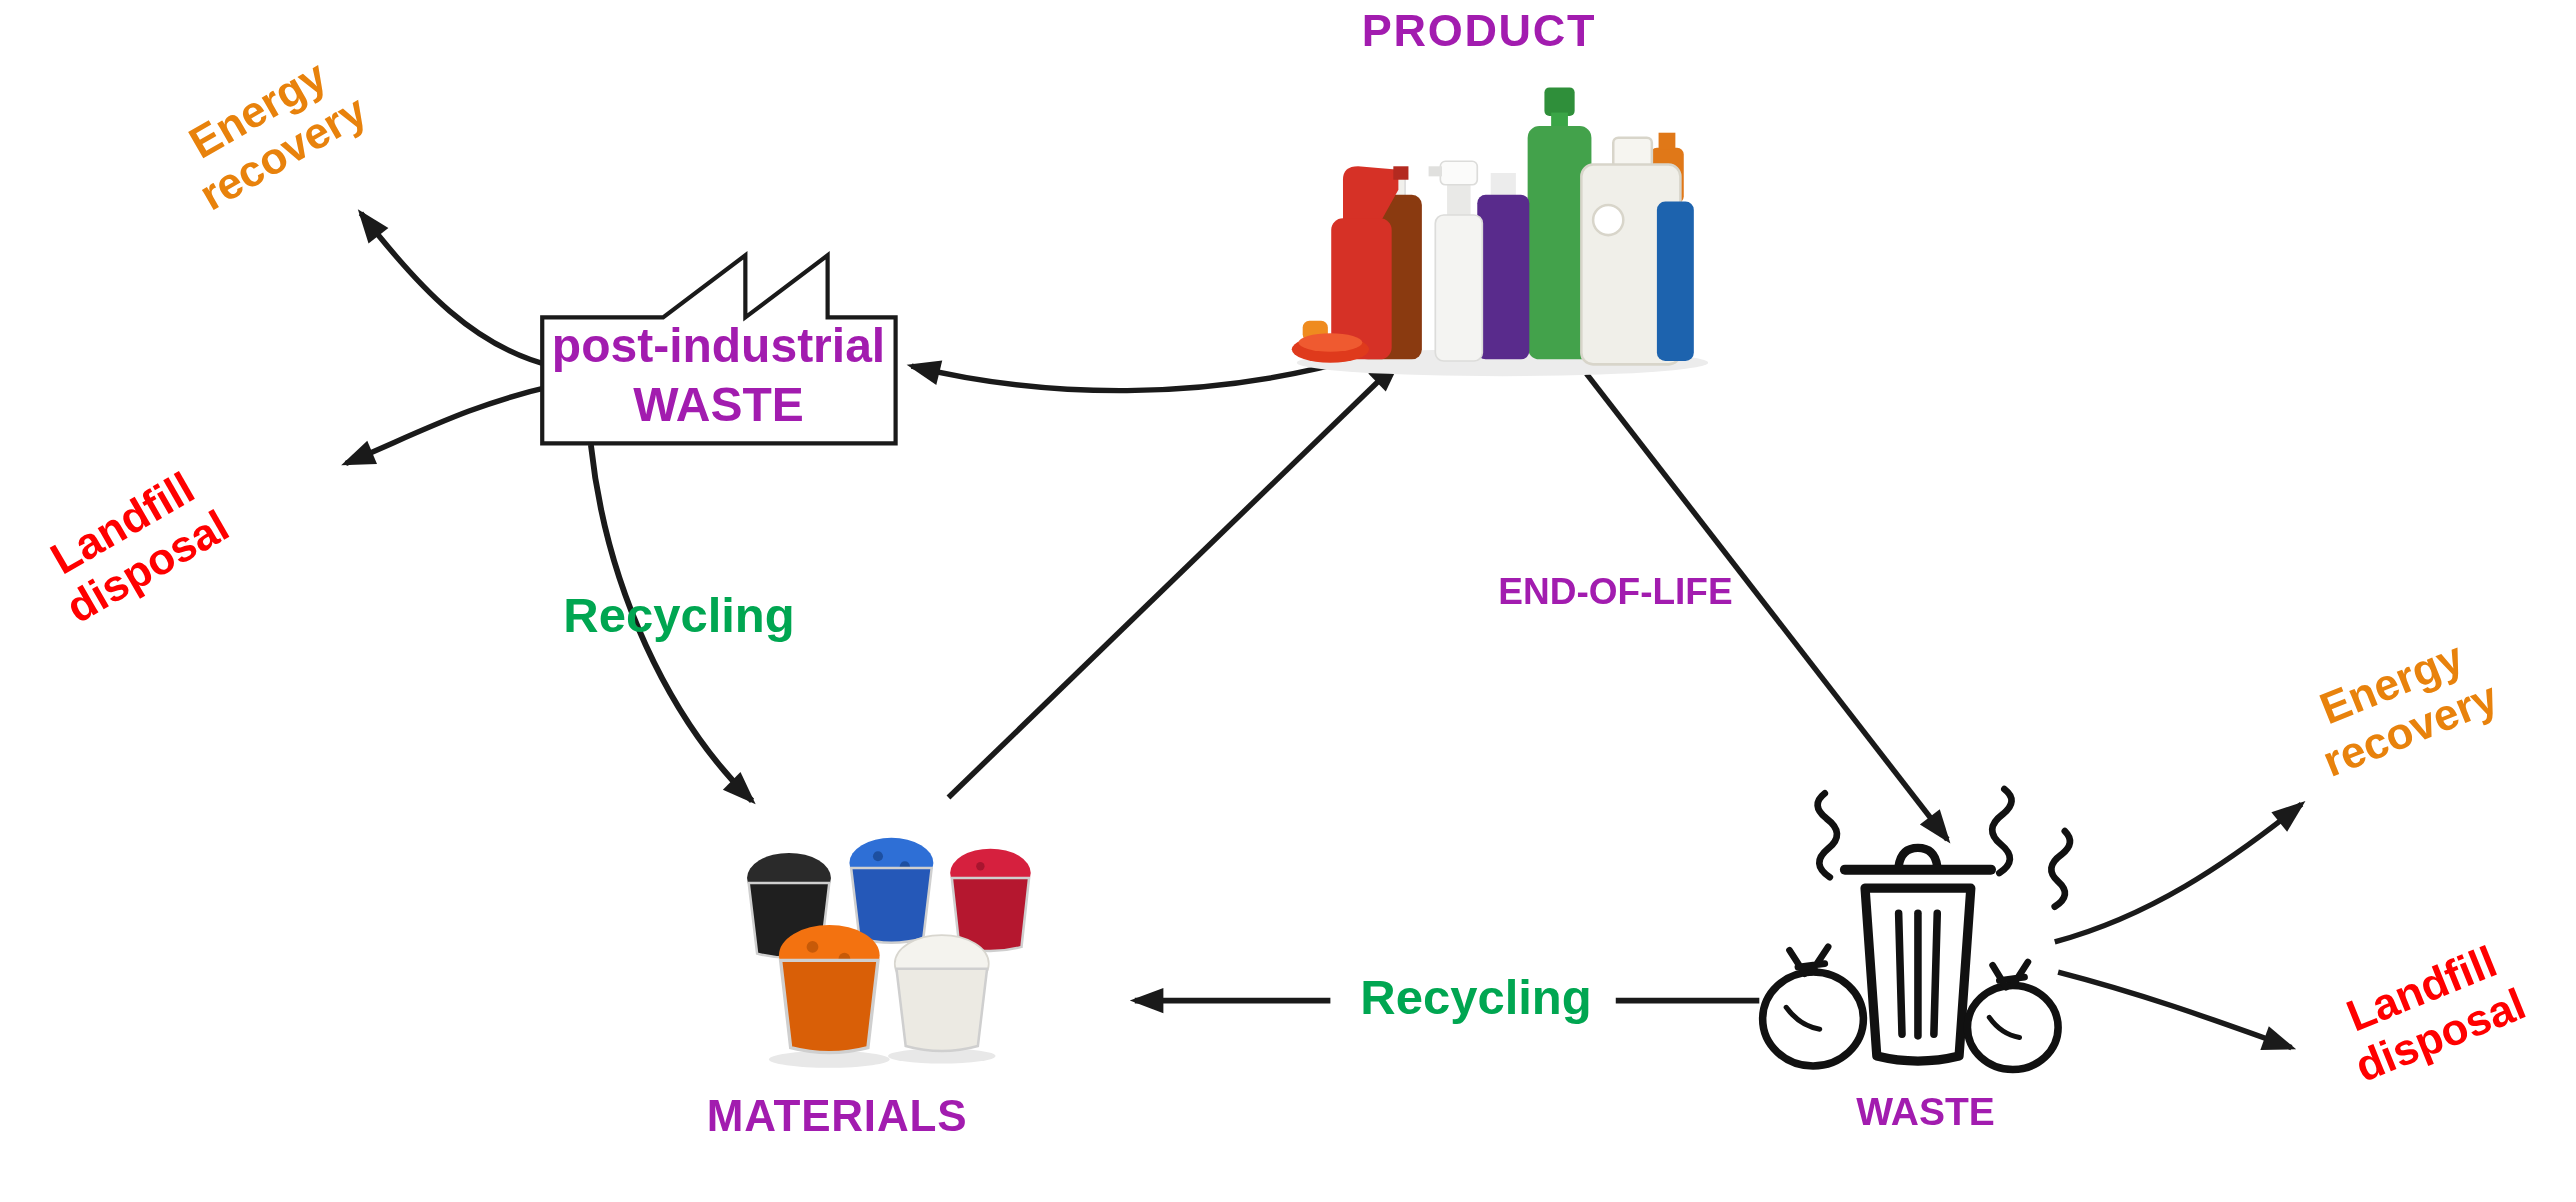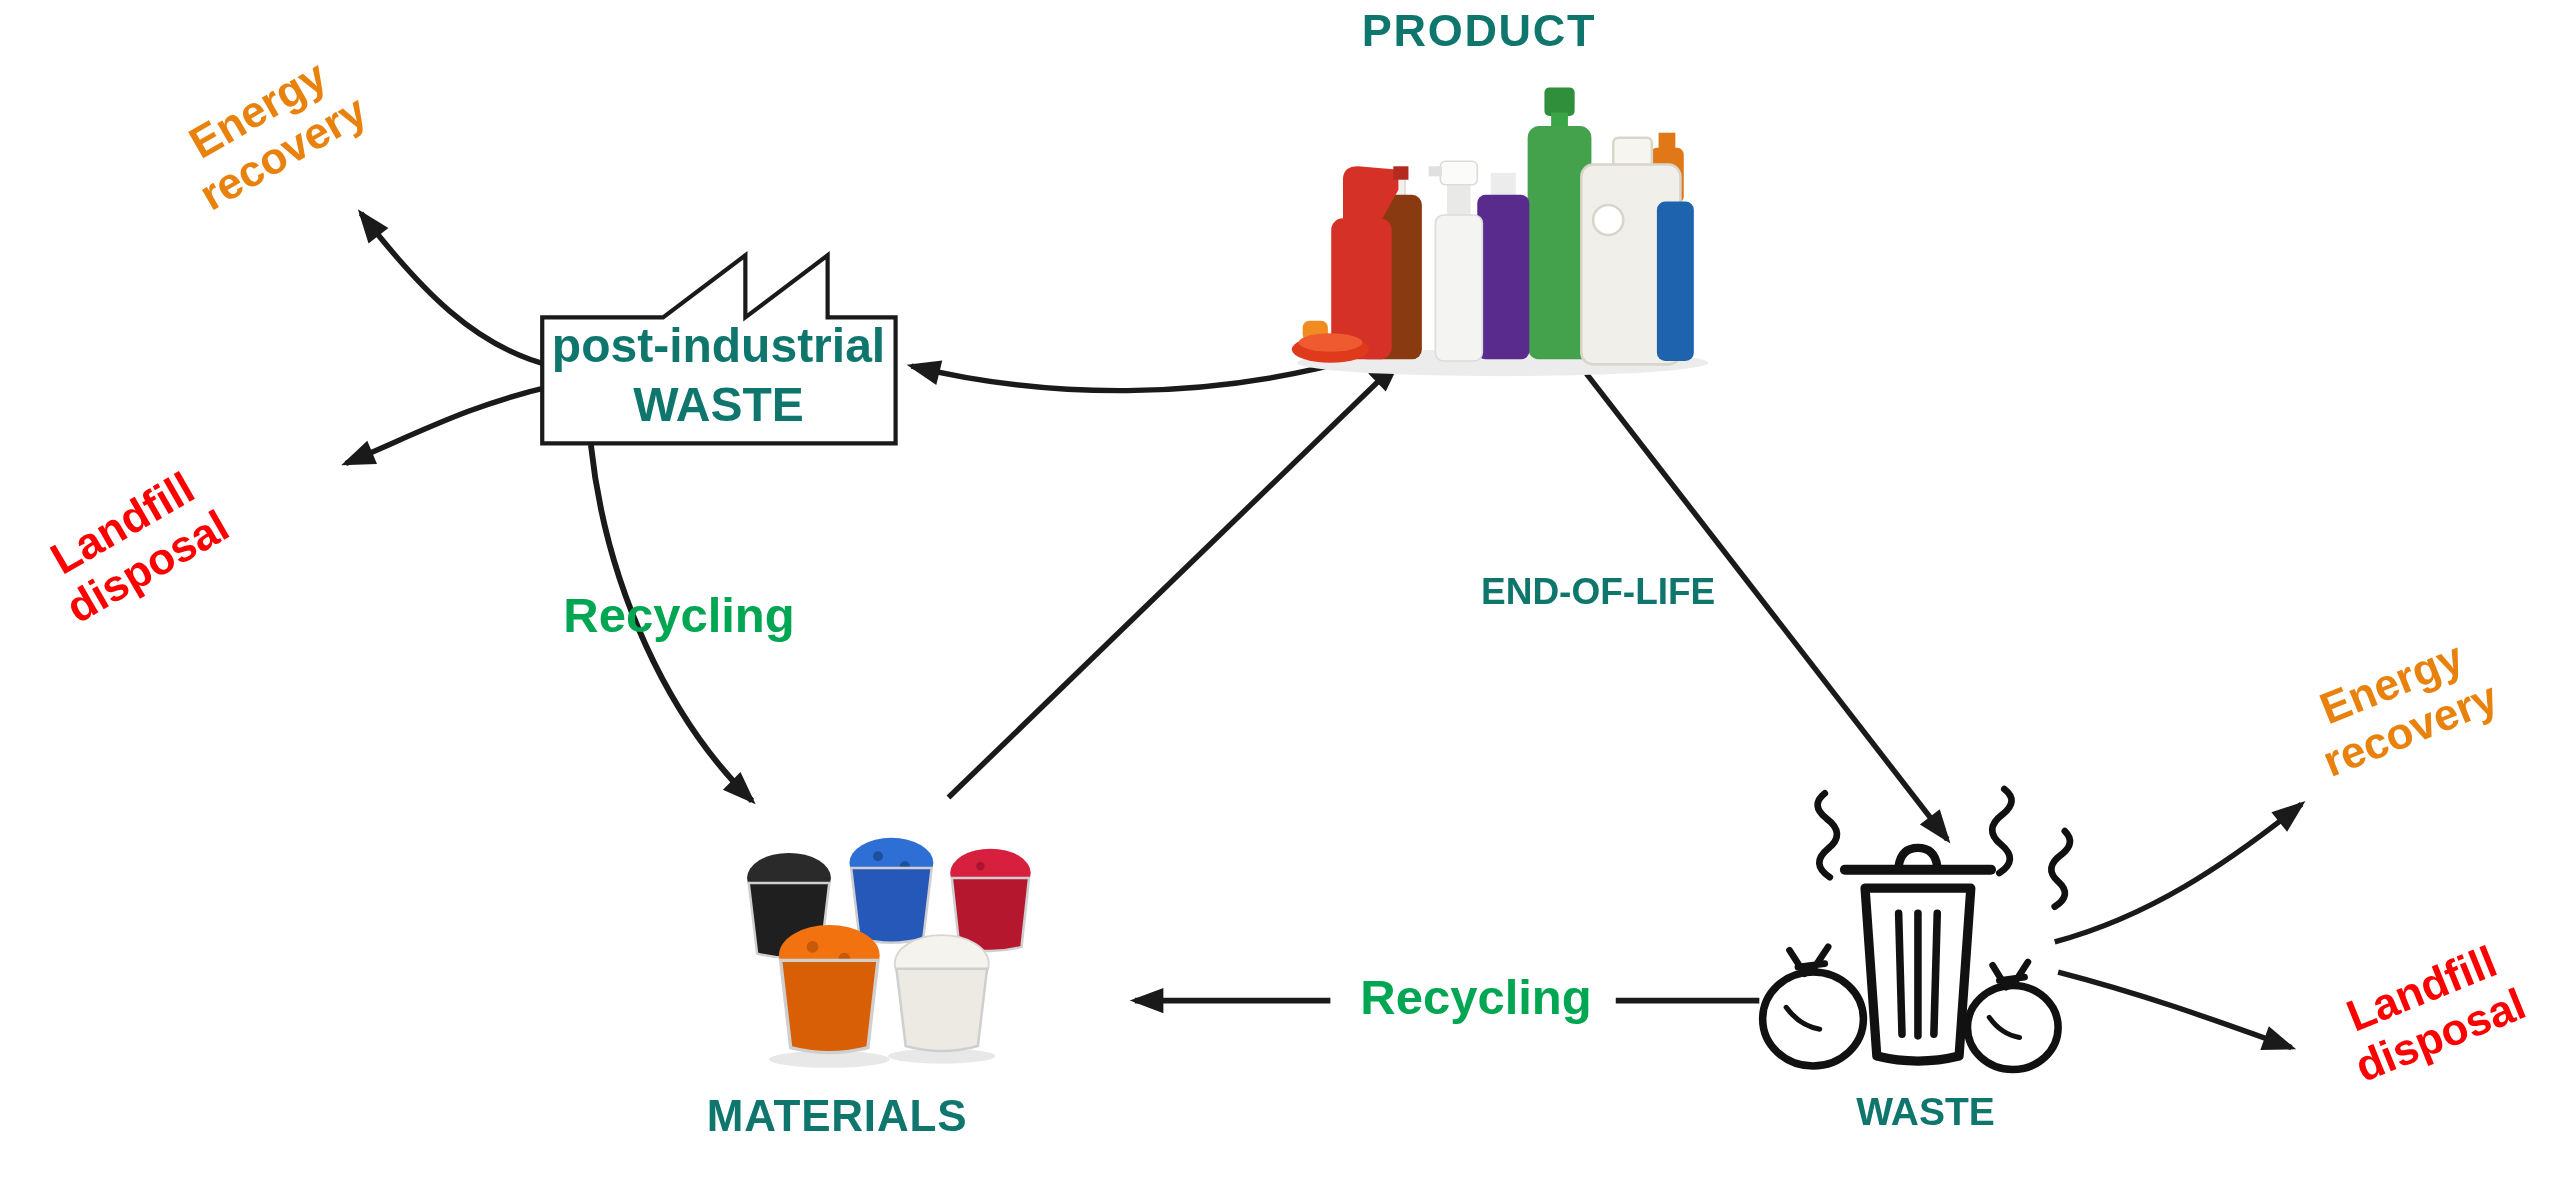--- a/index.html
+++ b/index.html
@@ -2,26 +2,26 @@
 <html style="font-size:13.4px"><head>
 <meta charset="utf-8">
 <style>
   html,body{margin:0;padding:0;background:#ffffff;}
   #canvas{
     position:relative;width:2576px;height:1203px;background:#ffffff;
     font-family:"Liberation Sans","DejaVu Sans",sans-serif;overflow:hidden;
   }
   #gfx{position:absolute;left:0;top:0;width:2576px;height:1203px;}
   .lbl{
-    position:absolute;font-weight:bold;color:#0f766e;text-align:center;
+    position:absolute;font-weight:bold;color:#a21caf;text-align:center;
     line-height:1.14;white-space:normal;
   }
   .rot-l{transform:rotate(-30deg);}
   .rot-r{transform:rotate(-22deg);}
-  .ra{text-align:left;}
+  .ra{text-align:center;}
 </style>
 </head>
 <body>
 
 <div id="canvas">
 
   <svg id="gfx" viewBox="0 0 3069 1433">
     <defs>
       <marker id="arrow" markerUnits="userSpaceOnUse" markerWidth="46" markerHeight="36" refX="36" refY="17" orient="auto">
         <path d="M2,2 L42,17 L2,32 Z" fill="#1a1a1a"></path>

